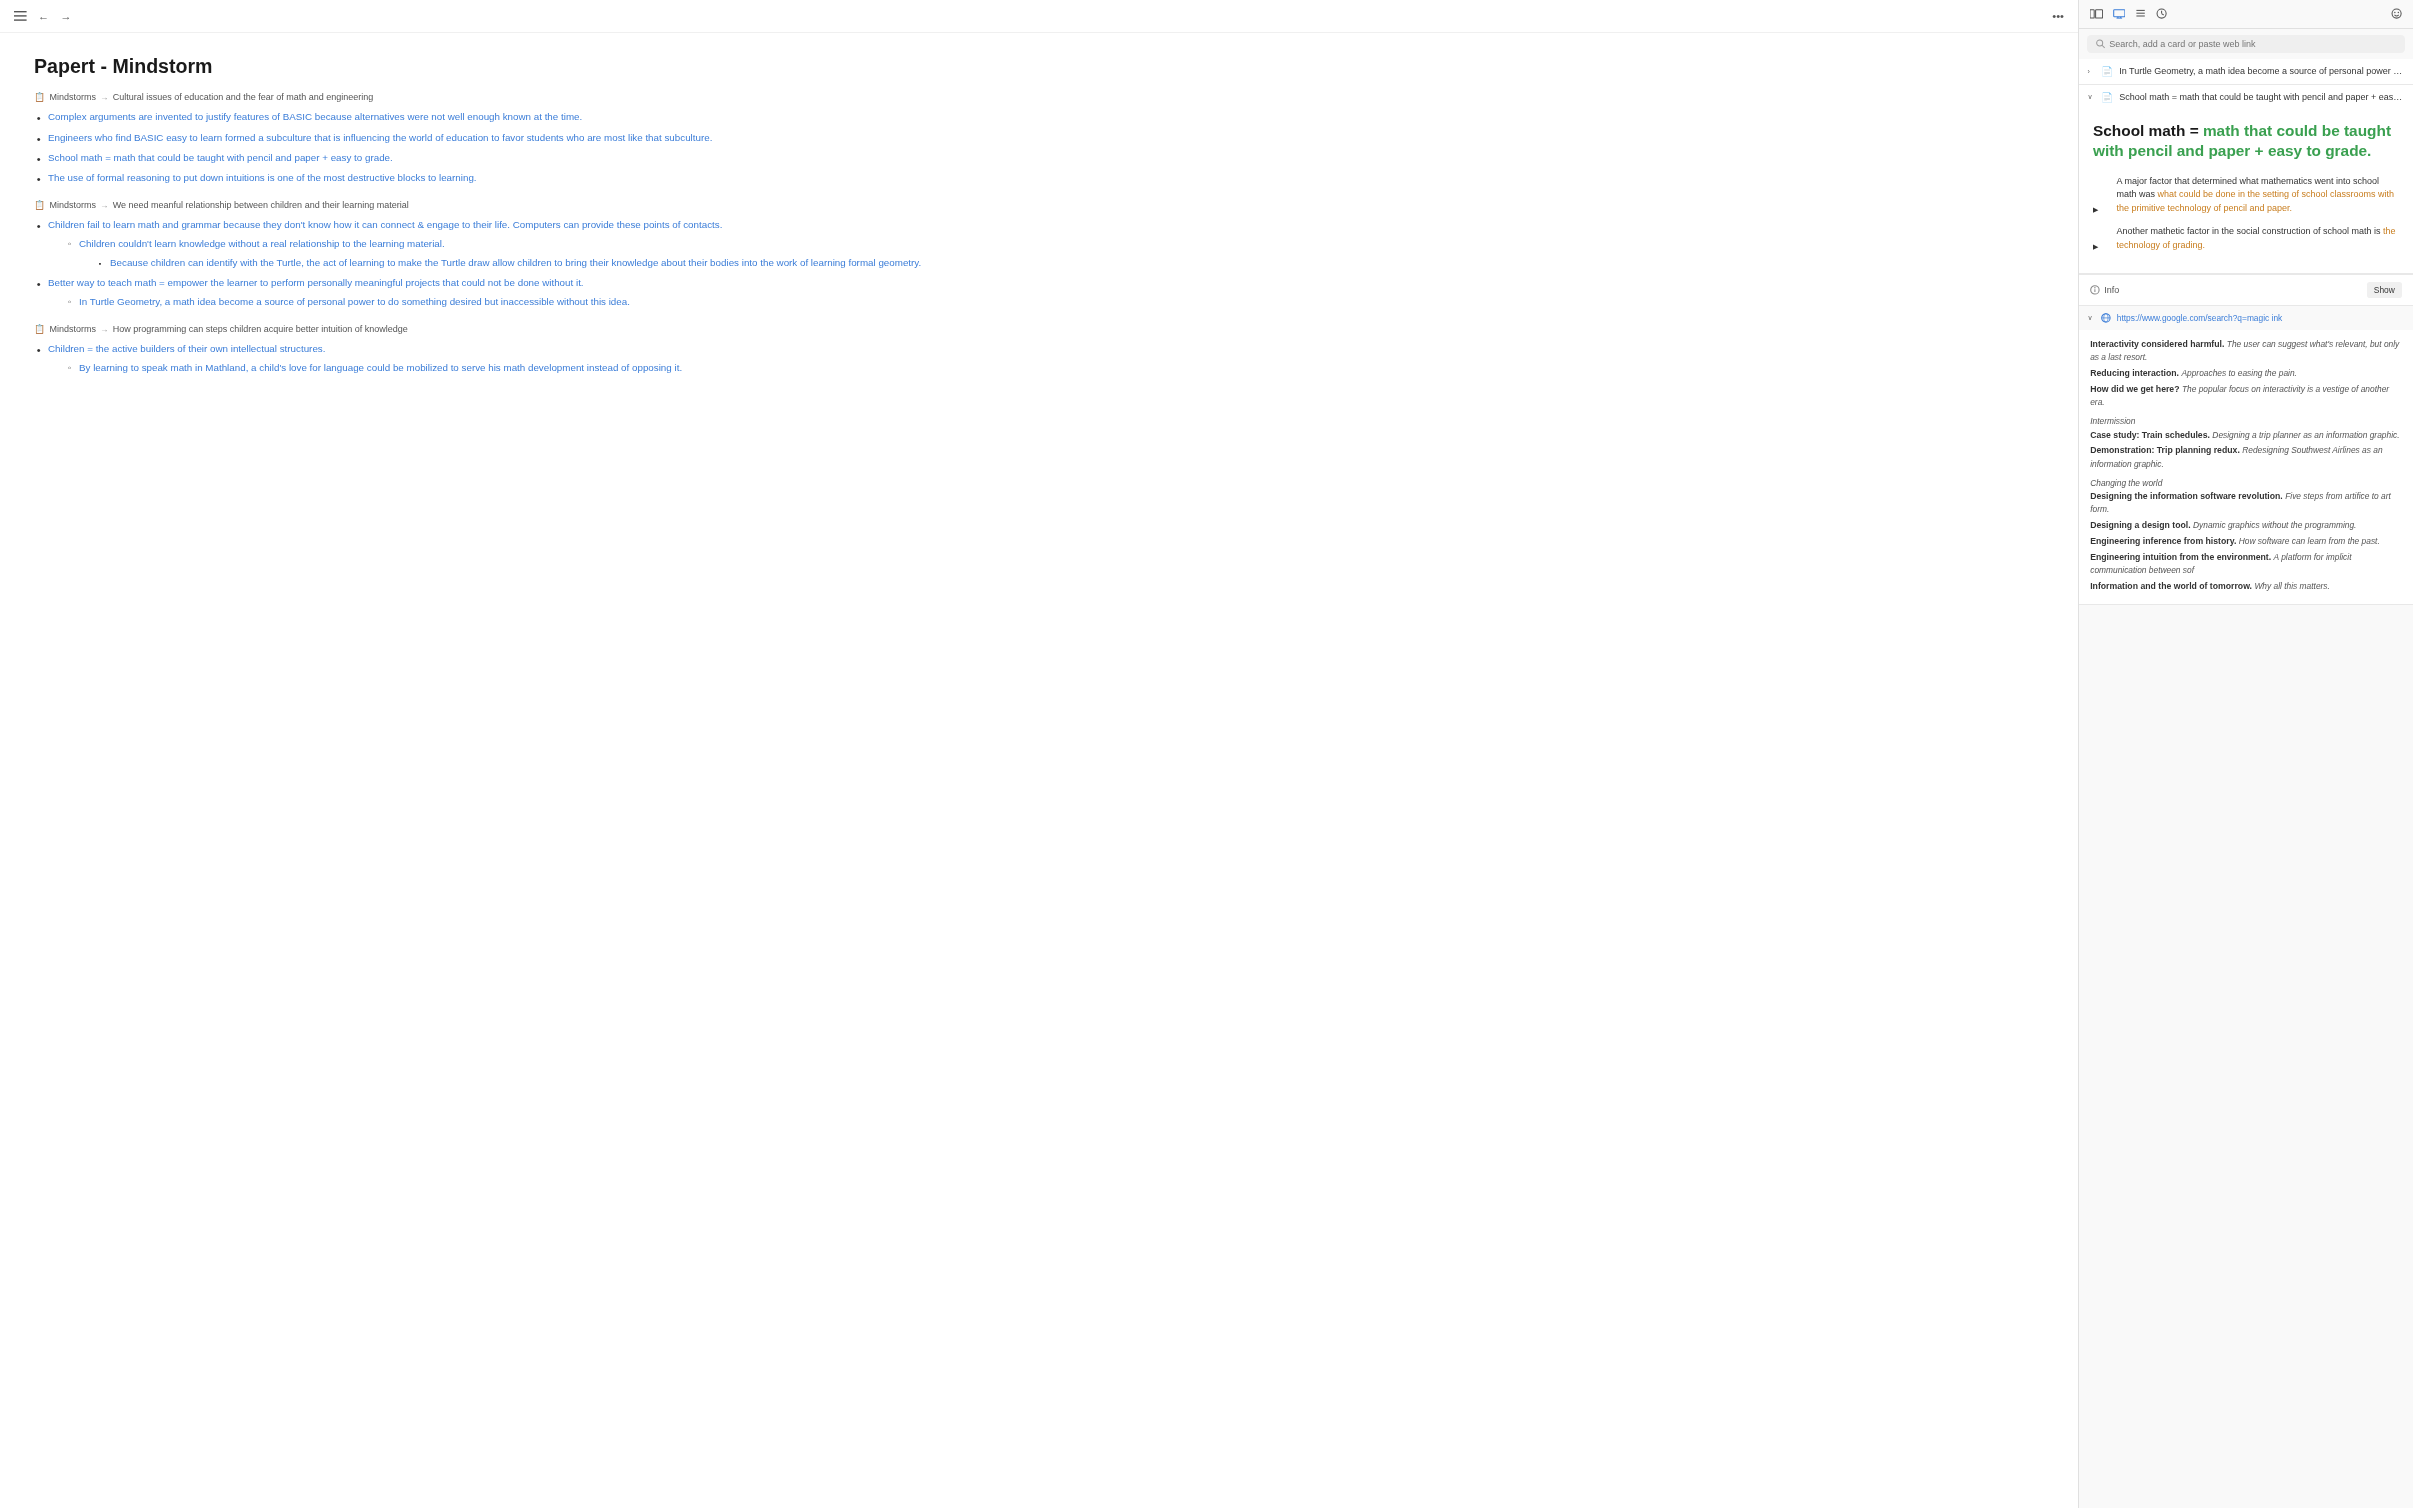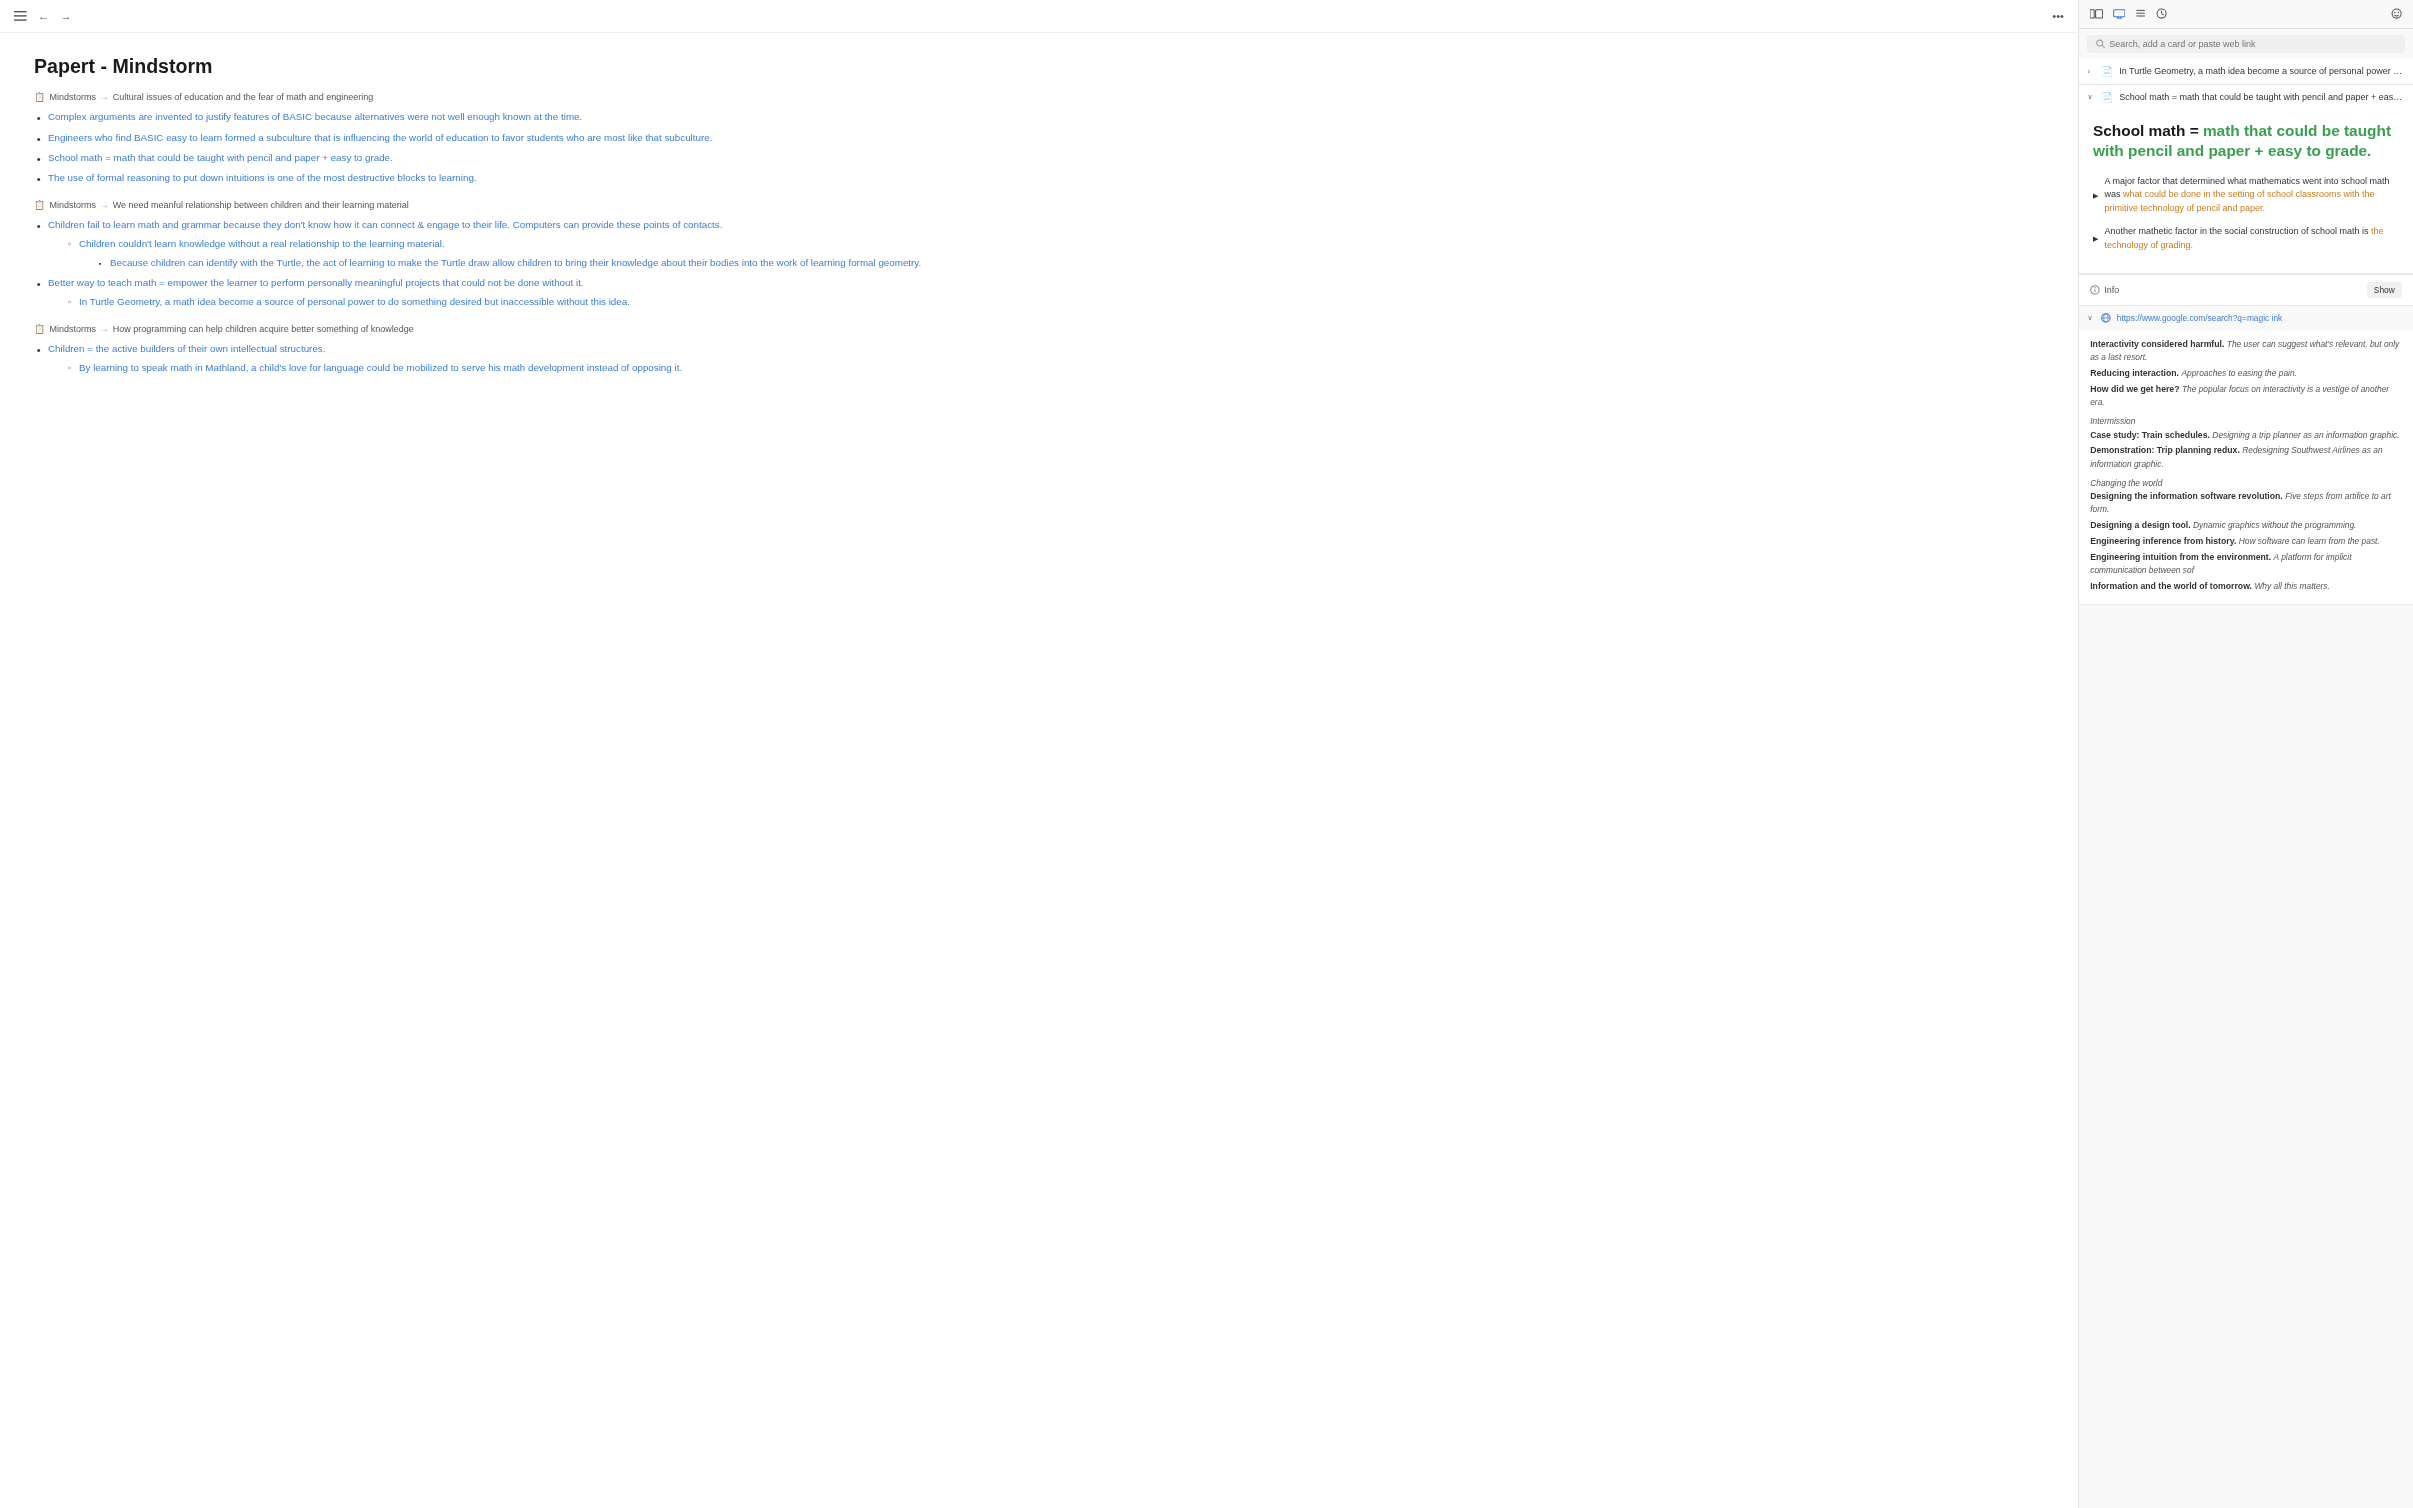--- a/index.html
+++ b/index.html
@@ -260,22 +260,22 @@
       line-height: 1.3;
       margin-bottom: 14px;
     }
 
     .card-expanded-title .highlight-green {
       color: #3aa050;
     }
 
     .expanded-bullet {
       display: flex;
-      align-items: center;
-      gap: 6px;
+      align-items: flex-end;
+      gap: 18px;
       margin-bottom: 9.8px;
       font-size: 9px;
       line-height: 1.5;
       color: #333;
     }
 
     .expanded-bullet .tri {
       color: #333;
       font-size: 7px;
       margin-top: 2.1px;
@@ -440,21 +440,21 @@
           </ul>
         </li>
       </ul>
     </div>
 
     <div class="section-group">
       <div class="breadcrumb">
         <span>📋</span>
         <span>Mindstorms</span>
         <span class="breadcrumb-arrow">→</span>
-        <span>How programming can help children acquire better something of knowledge</span>
+        <span>How programming can steps children acquire better intuition of knowledge</span>
       </div>
       <ul class="bullet-list">
         <li>
           <a class="link-text" href="#">Children = the active builders of their own intellectual structures.</a>
           <ul class="nested-list">
             <li>
               <a class="link-text" href="#">By learning to speak math in Mathland, a child's love for language could be mobilized to serve his math development instead of opposing it.</a>
             </li>
           </ul>
         </li>

